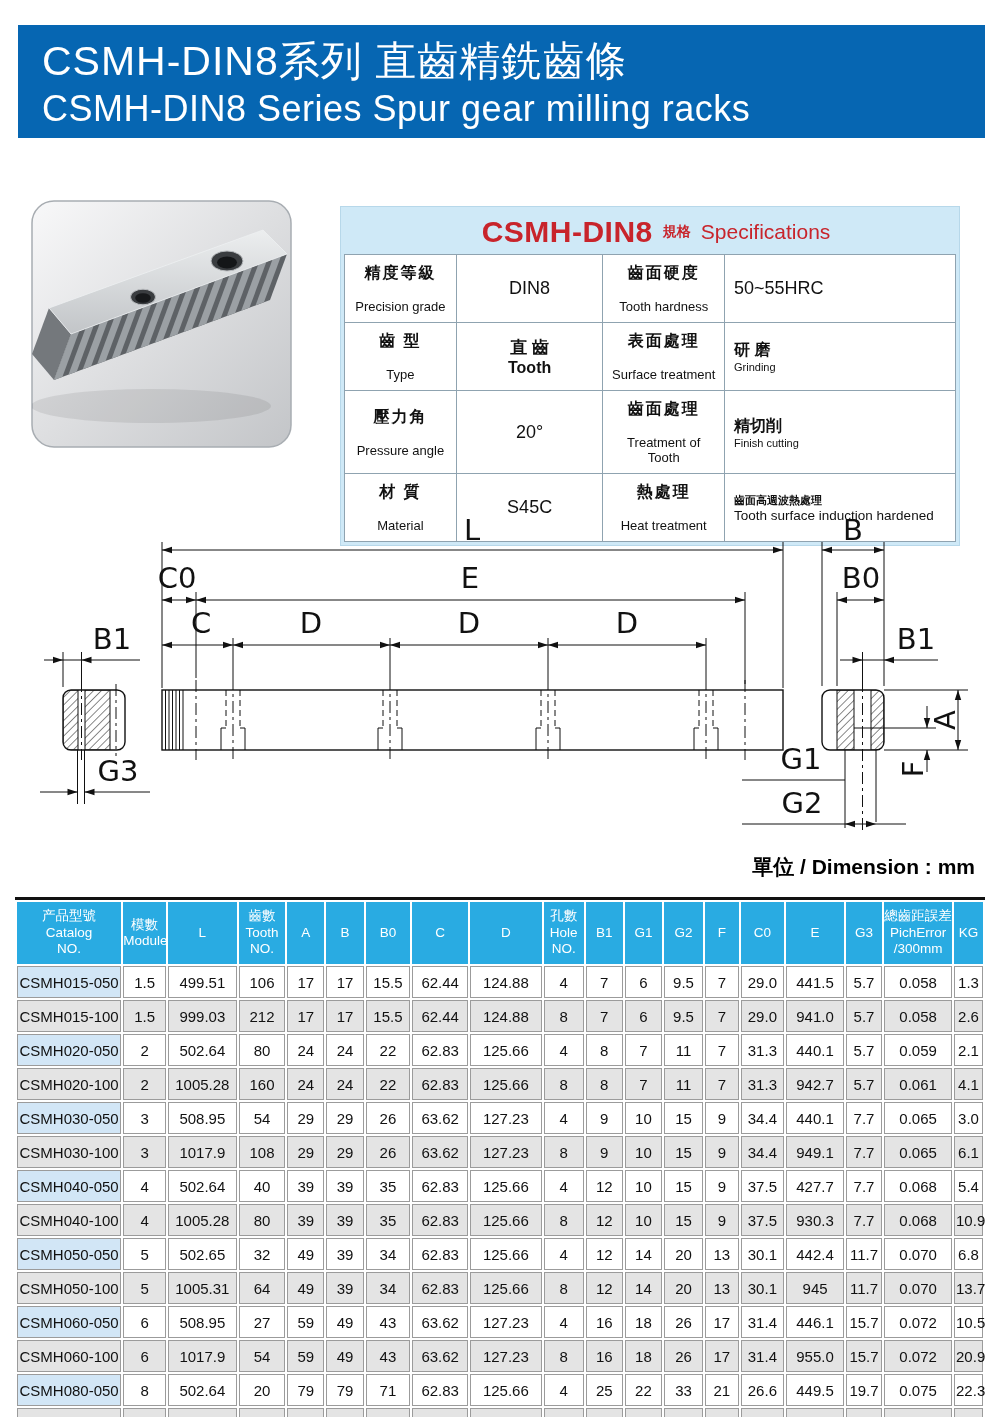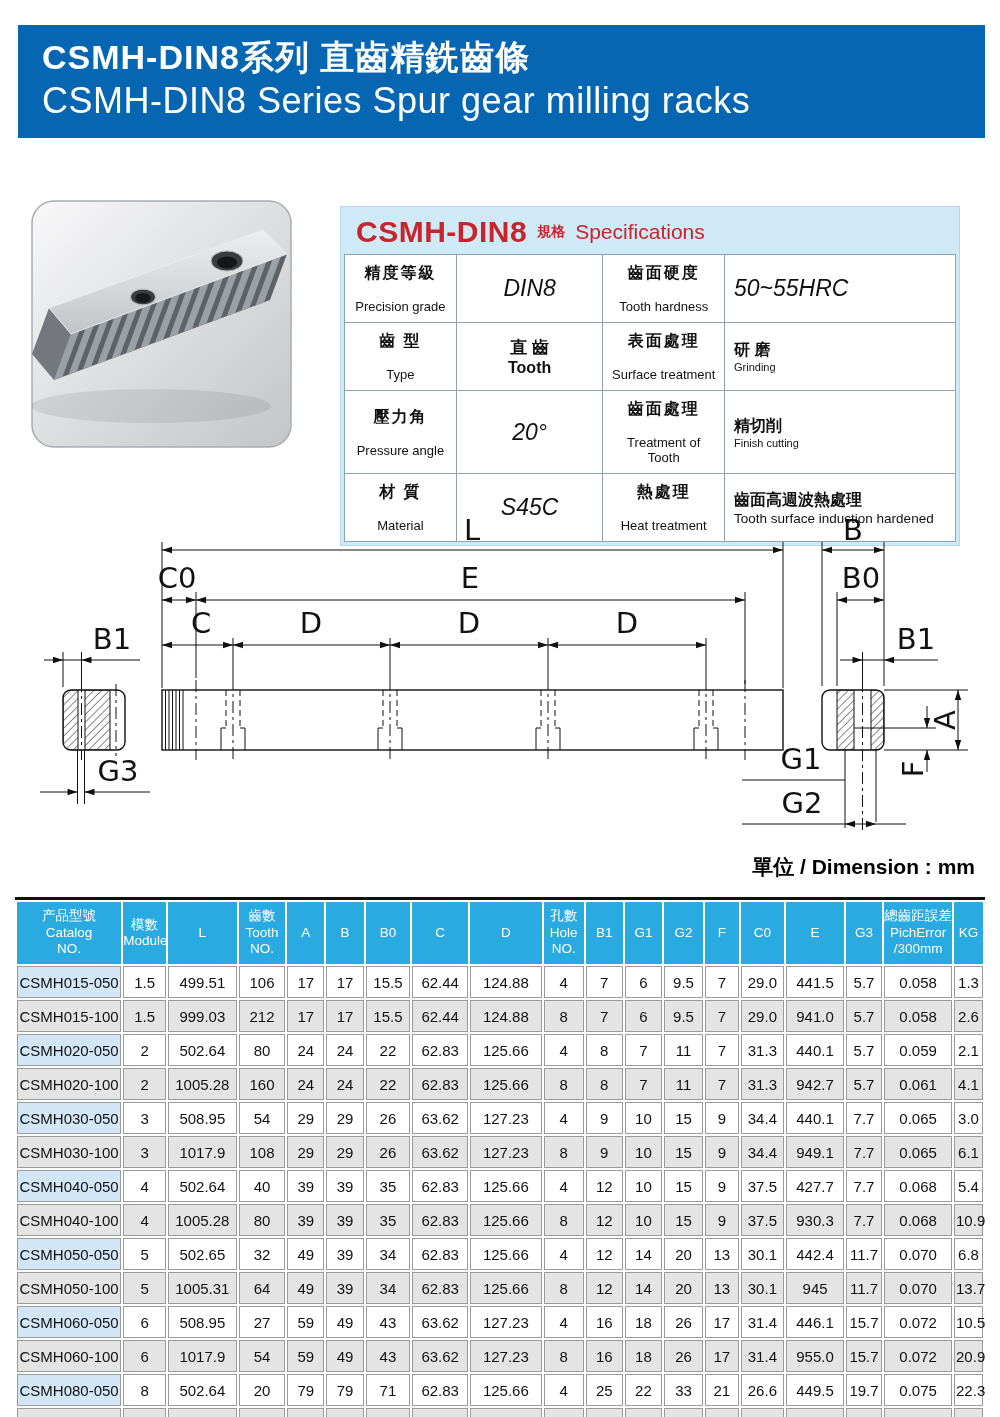--- a/index.html
+++ b/index.html
@@ -5,44 +5,44 @@
   html,body{margin:0;padding:0;}
   body{
     width:1000px;height:1417px;position:relative;background:#ffffff;
     font-family:"Liberation Sans",sans-serif;color:#111;overflow:hidden;
   }
   
   .banner{
     position:absolute;left:18px;top:25px;width:967px;height:113px;
     background:#0666B2;box-sizing:border-box;padding:13px 0 0 24px;color:#fff;
   }
-  .banner-title{font-size:34px;font-weight:bold;letter-spacing:1px;line-height:1.15;}
+  .banner-title{font-size:41px;font-weight:normal;letter-spacing:1px;line-height:1.15;}
   .banner-sub{font-size:36px;font-weight:normal;margin-top:3px;letter-spacing:0.5px;}
   
   .photo{position:absolute;left:31px;top:200px;width:261px;height:248px;}
   
   .spec{
     position:absolute;left:340px;top:206px;width:620px;background:#CFE9F7;
     padding:3px;box-sizing:border-box;border:1px solid #b7d8ea;
   }
-  .spec-title{height:44px;display:flex;align-items:center;gap:10px;padding-left:12px;color:#C8242B;}
+  .spec-title{height:44px;display:flex;align-items:center;gap:10px;padding-left:12px;color:#C8242B;justify-content:center;}
   .spec-brand{font-size:30px;font-weight:bold;letter-spacing:0.5px;}
   .spec-zh{font-size:14px;font-weight:bold;}
   .spec-en{font-size:21px;}
   .spec table{width:100%;border-collapse:collapse;background:#fff;table-layout:fixed;}
   .spec td{border:1px solid #8fa3b0;text-align:center;vertical-align:middle;height:51px;padding:8px;background:#fff;}
   .lab-zh{font-size:16px;font-weight:bold;letter-spacing:2px;}
   .lab-en{font-size:13px;margin-top:15px;letter-spacing:0;}
-  .val-big{font-size:23px;font-style:italic;}
+  .val-big{font-size:18px;}
   .val-zh{font-size:17px;font-weight:bold;}
   .val-en{font-size:16px;font-weight:bold;}
   td.val4{text-align:left;padding-left:9px;}
   td.val4 .v-zh{font-size:16px;font-weight:bold;}
   td.val4 .v-en{font-size:11px;}
-  td.val4.small .v-zh{font-size:16px;}
+  td.val4.small .v-zh{font-size:11px;}
   td.val4.small .v-en{font-size:13.5px;}
   
   .diagram{position:absolute;left:0;top:488px;width:1000px;height:372px;}
   .diagram text{font-family:"DejaVu Sans",sans-serif;font-size:29px;fill:#111;}
   
   .units{position:absolute;top:853px;right:25px;font-size:21px;font-weight:bold;color:#000;}
   
   .dims{position:absolute;left:15px;top:897px;width:970px;border-top:3px solid #111;border-bottom:2px solid #8a8a8a;}
   .dims table{width:100%;border-collapse:separate;border-spacing:2px;table-layout:fixed;background:#fff;}
   .dims th{background:#29ABE2;color:#fff;font-weight:normal;height:62px;vertical-align:middle;padding:0;}

